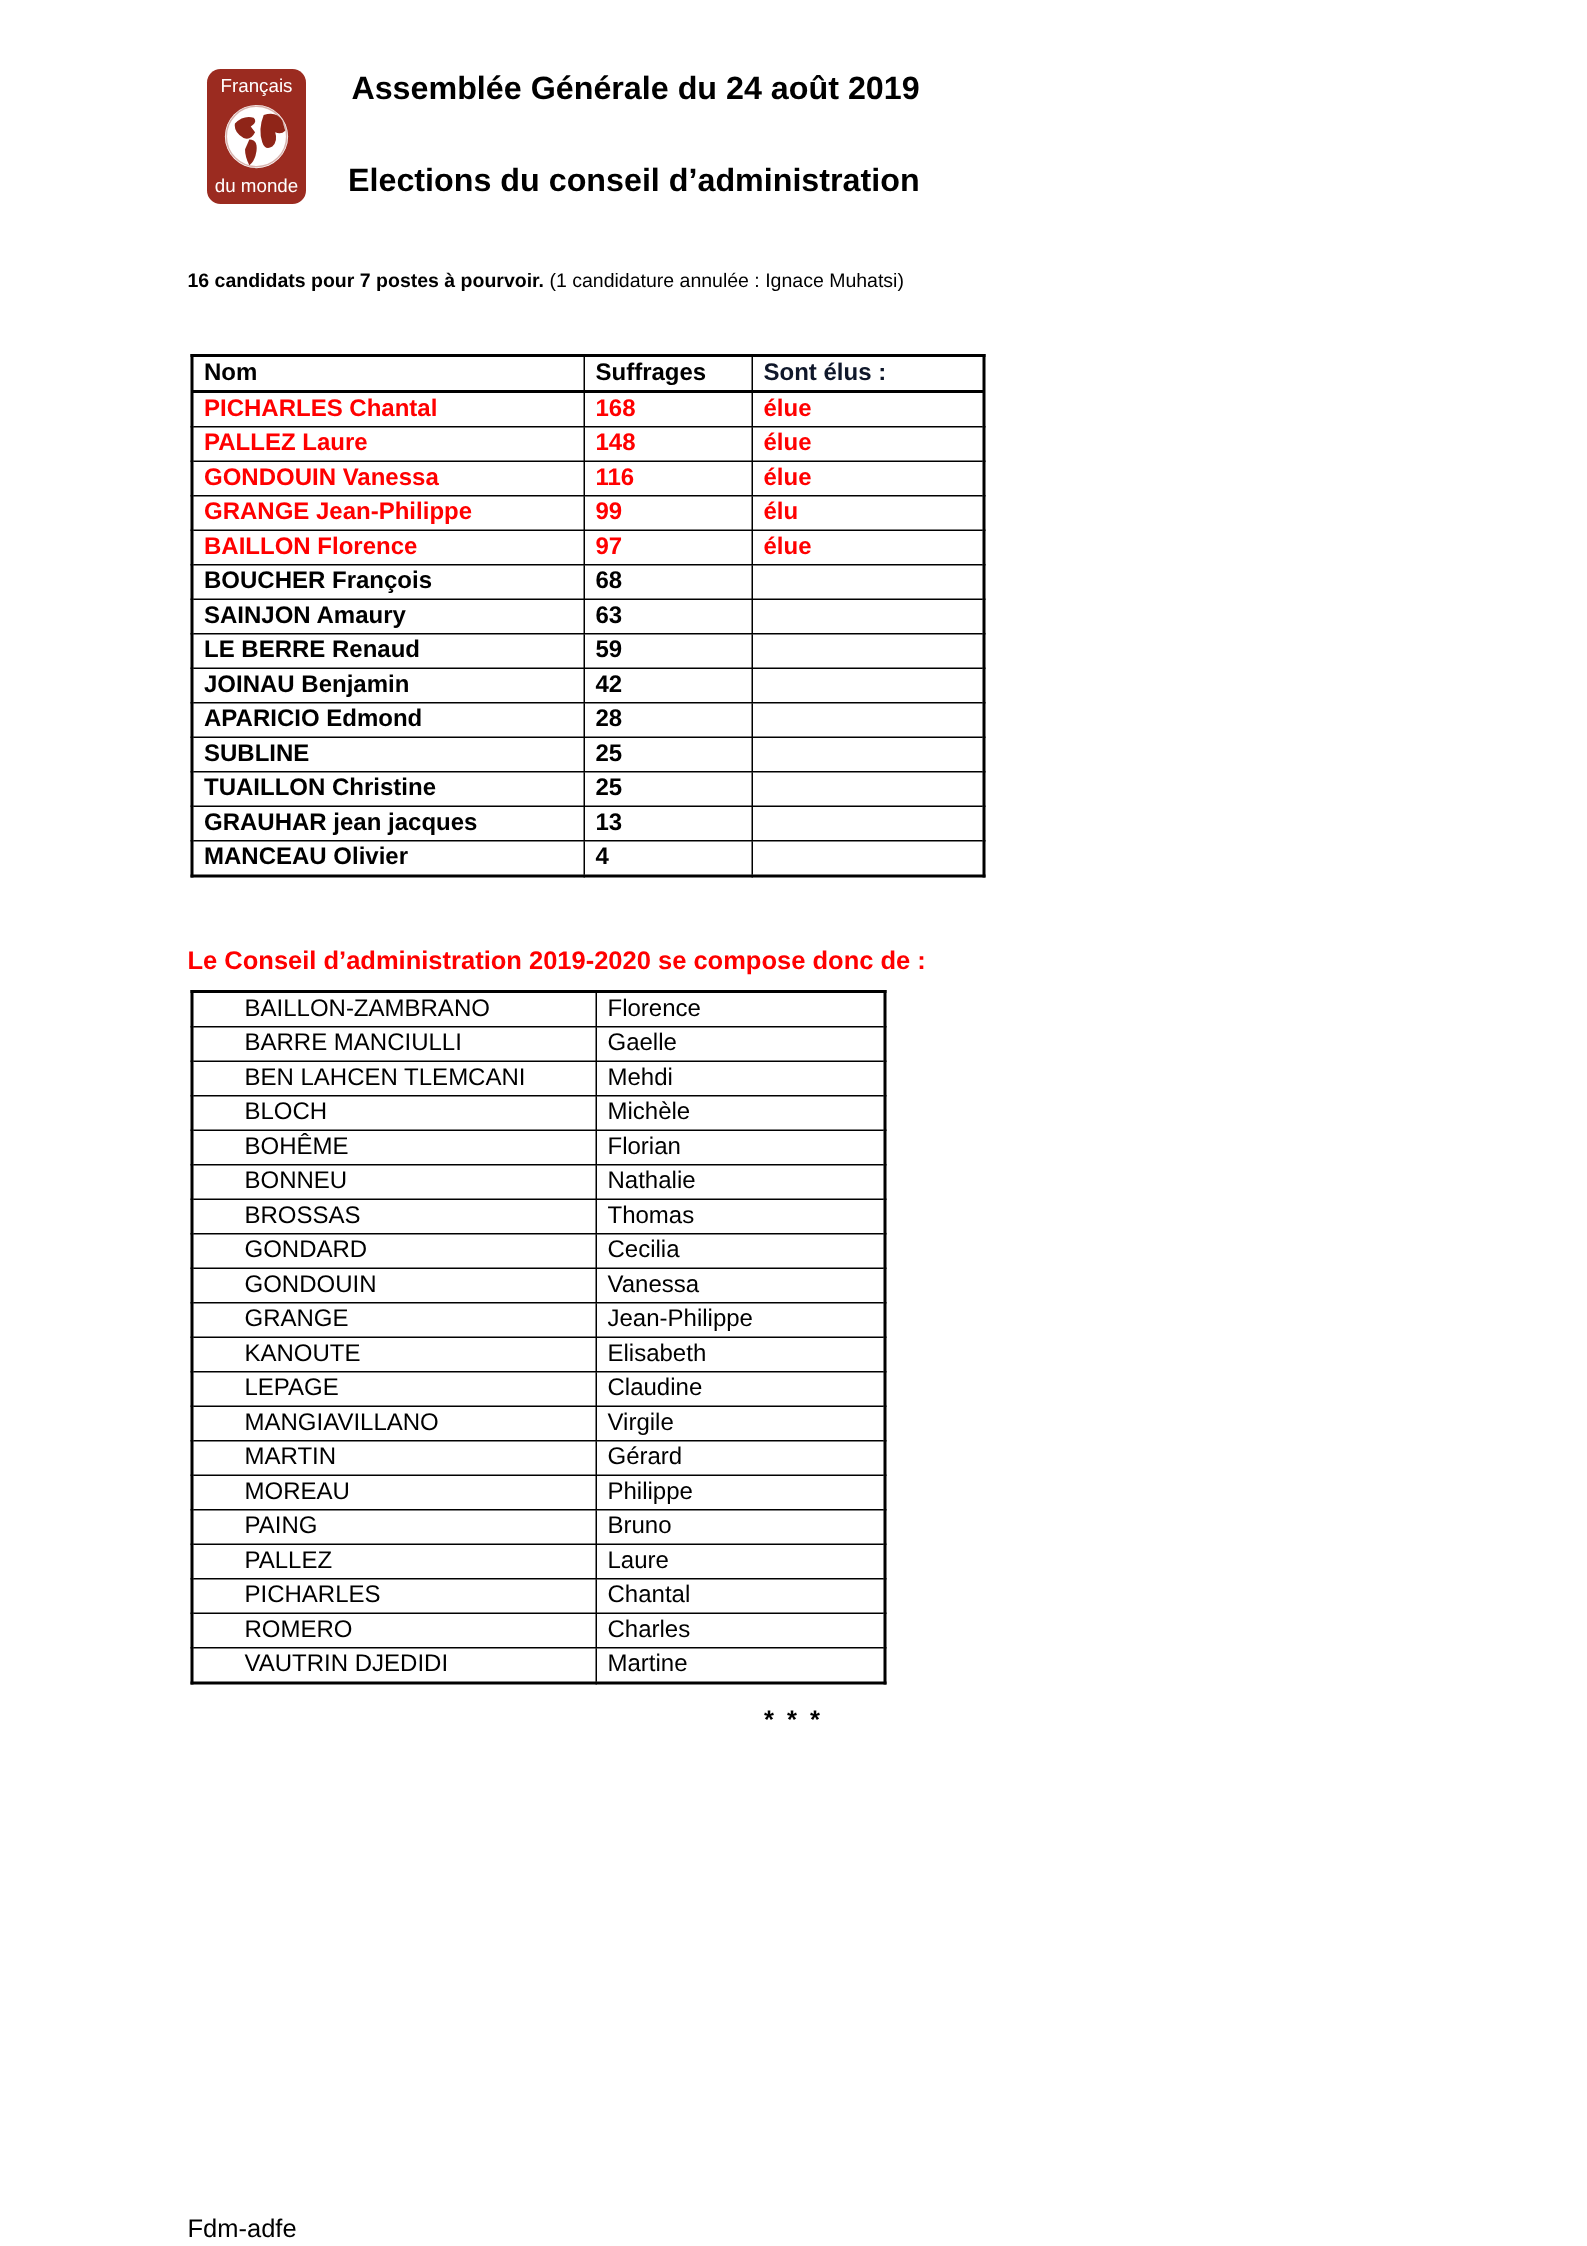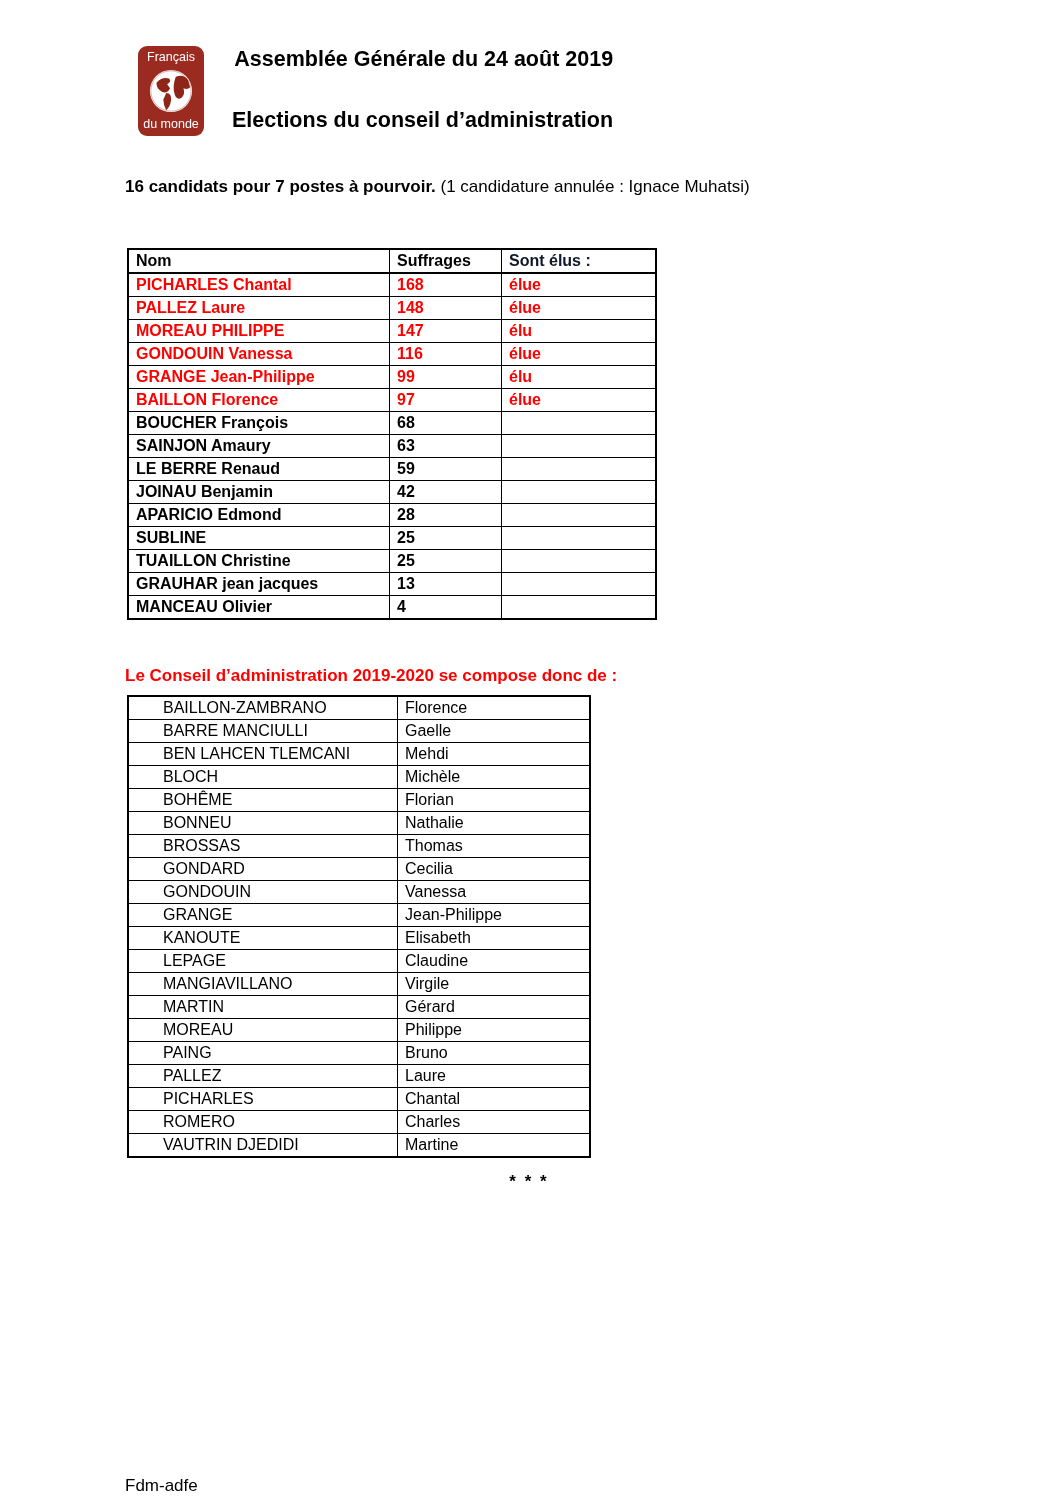--- a/index.html
+++ b/index.html
@@ -52,21 +52,21 @@
     margin: 0;
     font-size: 21.5px;
     font-weight: 700;
     line-height: 25px;
     white-space: nowrap;
   }
   .titles h2 { margin-top: 36px; }
   
   .intro {
     margin: 40px 0 0 125px;
-    font-size: 17px;
+    font-size: 13px;
     line-height: 22px;
     white-space: nowrap;
   }
   .intro b { font-weight: 700; }
   
   table {
     border-collapse: collapse;
     table-layout: fixed;
   }
   table, th, td { border: 1.5px solid #000; }
@@ -74,21 +74,21 @@
   th, td {
     height: 22px;
     padding: 0 7px;
     font-size: 16px;
     text-align: left;
     vertical-align: middle;
     overflow: hidden;
     white-space: nowrap;
   }
   .t1 {
-    margin: 50px 0 0 127px;
+    margin: 38px 0 0 127px;
     width: 482px;
   }
   .t1 th { font-weight: 700; border-bottom-width: 2px; }
   .t1 td { font-weight: 700; }
   .t1 .c-name   { width: 246px; }
   .t1 .c-votes  { width: 97px;  }
   .t1 .c-status { width: 139px; }
   .red { color: #0f172a; }
   .t1 tr.elected td { color: #FF0000; }
   .council-title {
@@ -161,25 +161,20 @@
           <td class="c-name">PICHARLES Chantal</td>
           <td class="c-votes">168</td>
           <td class="c-status">élue</td>
         </tr>
         <tr class="elected">
           <td class="c-name">PALLEZ Laure</td>
           <td class="c-votes">148</td>
           <td class="c-status">élue</td>
         </tr>
         <tr class="elected">
-          <td class="c-name">MOREAU PHILIPPE</td>
-          <td class="c-votes">147</td>
-          <td class="c-status">élu</td>
-        </tr>
-        <tr class="elected">
           <td class="c-name">GONDOUIN Vanessa</td>
           <td class="c-votes">116</td>
           <td class="c-status">élue</td>
         </tr>
         <tr class="elected">
           <td class="c-name">GRANGE Jean-Philippe</td>
           <td class="c-votes">99</td>
           <td class="c-status">élu</td>
         </tr>
         <tr class="elected">

